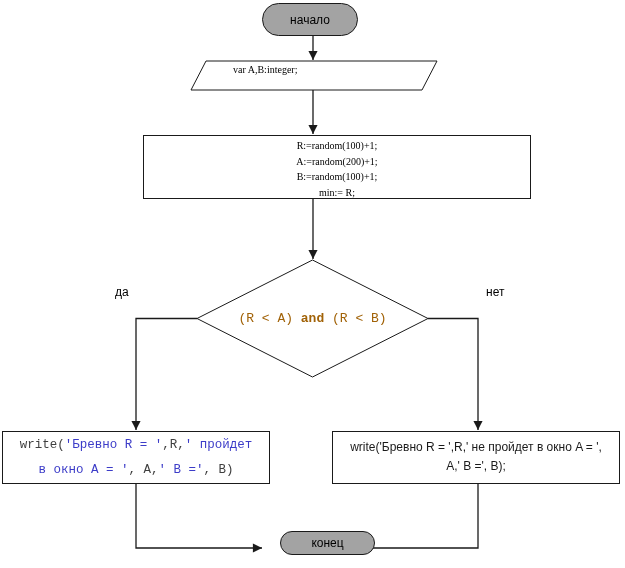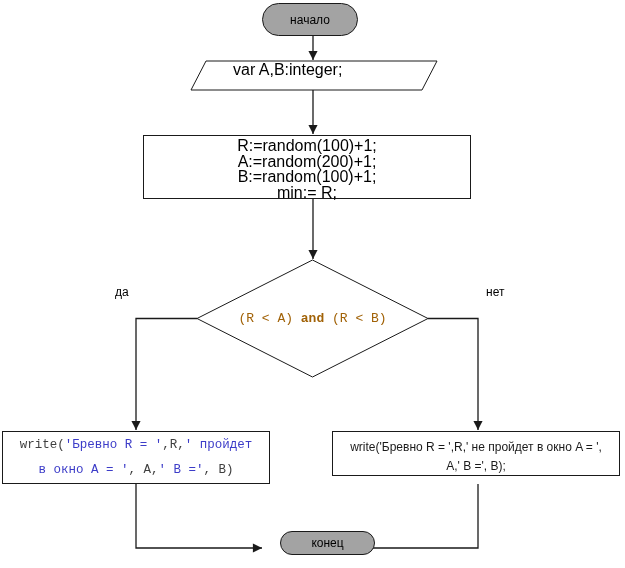--- a/index.html
+++ b/index.html
@@ -19,22 +19,22 @@
     border-radius: 17px;
     background: #a3a3a3;
     display: flex; align-items: center; justify-content: center;
     font-size: 12px;
   }
   .rect-box {
     border: 1px solid var(--line);
     background: #fff;
   }
   .serif-text {
-    font-family: Liberation Sans, sans-serif;
-    font-size: 16px;
+    font-family: Liberation Serif, serif;
+    font-size: 10px;
   }
   .process-text { text-align: center; line-height: 15.5px; padding-top: 2px; }
   .decl-text { line-height: 14.5px; padding: 3px 0 0 27px; }
   .diamond-label {
     position: absolute;
     text-align: center;
     font-family: "Liberation Mono", "DejaVu Sans Mono", monospace;
     font-size: 13px;
     color: #a16207;
   }
@@ -82,38 +82,38 @@
   </svg>
 
   <div class="node terminal" style="left:262px; top:3px; width:96px; height:33px;">
     <span>начало</span>
   </div>
 
   <div class="node serif-text decl-text" style="left:206px; top:60px; width:220px; height:30px;">
     <div>var A,B:integer;</div>
   </div>
 
-  <div class="node rect-box serif-text process-text" style="left:143px; top:135px; width:328px; height:64px;">
+  <div class="node rect-box serif-text process-text" style="left:143px; top:135px; width:388px; height:64px;">
     <div>R:=random(100)+1;</div>
     <div>A:=random(200)+1;</div>
     <div>B:=random(100)+1;</div>
     <div>min:= R;</div>
   </div>
 
   <div class="diamond-label" style="left:197px; top:311px; width:231px;"><span>(R &lt; A) </span><span style="font-weight: bold;">and</span><span> (R &lt; B)</span></div>
 
   <div class="branch-label" style="left:115px; top:285px;">да</div>
   <div class="branch-label" style="left:486px; top:285px;">нет</div>
 
   <div class="node rect-box out-yes" style="left:2px; top:431px; width:268px; height:53px;">
     <div><span class="seg-code">write(</span><span class="seg-str">'Бревно R = '</span><span class="seg-code">,R,</span><span class="seg-str">' пройдет</span></div>
     <div><span class="seg-str">в окно A = '</span><span class="seg-code">, A,</span><span class="seg-str">' B ='</span><span class="seg-code">, B)</span></div>
   </div>
 
-  <div class="node rect-box out-no" style="left:332px; top:431px; width:288px; height:45px;">
+  <div class="node rect-box out-no" style="left:332px; top:431px; width:288px; height:53px;">
     <div>write('Бревно  R = ',R,' не пройдет в окно A = ',</div>
     <div>A,' B =', B);</div>
   </div>
 
   <div class="node terminal" style="left:280px; top:531px; width:95px; height:24px;">
     <span>конец</span>
   </div>
 
 </div>
 

